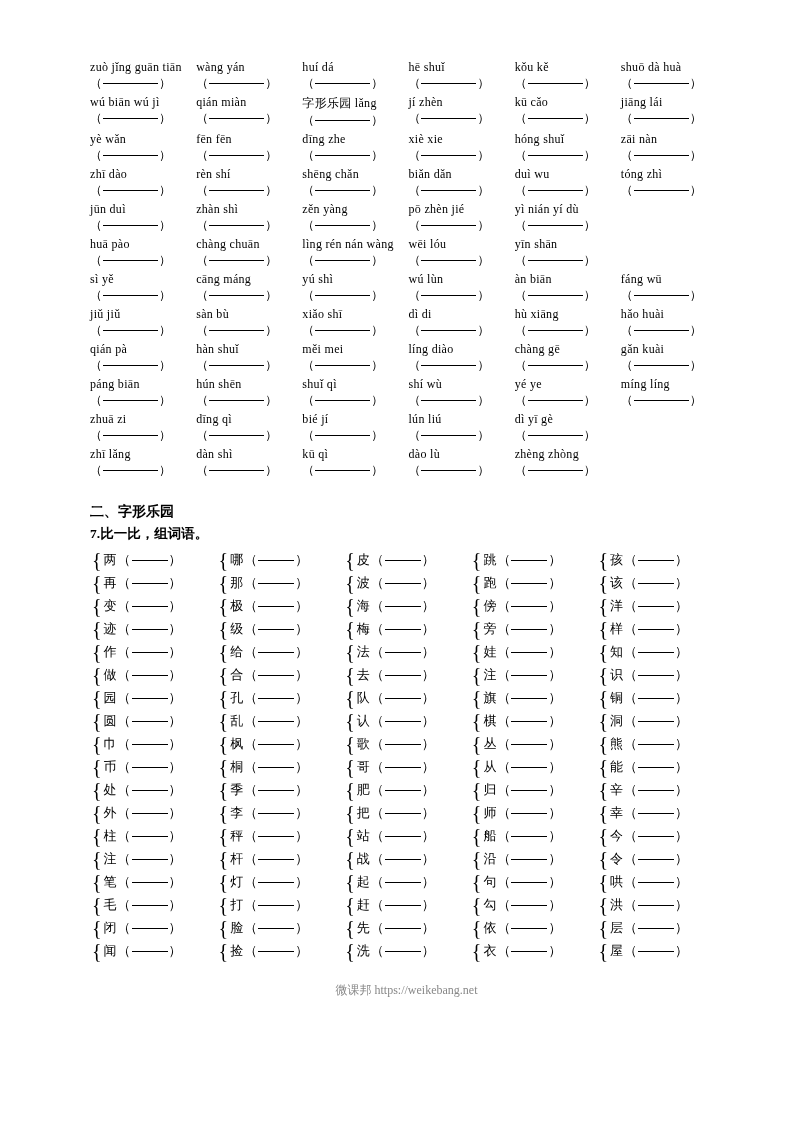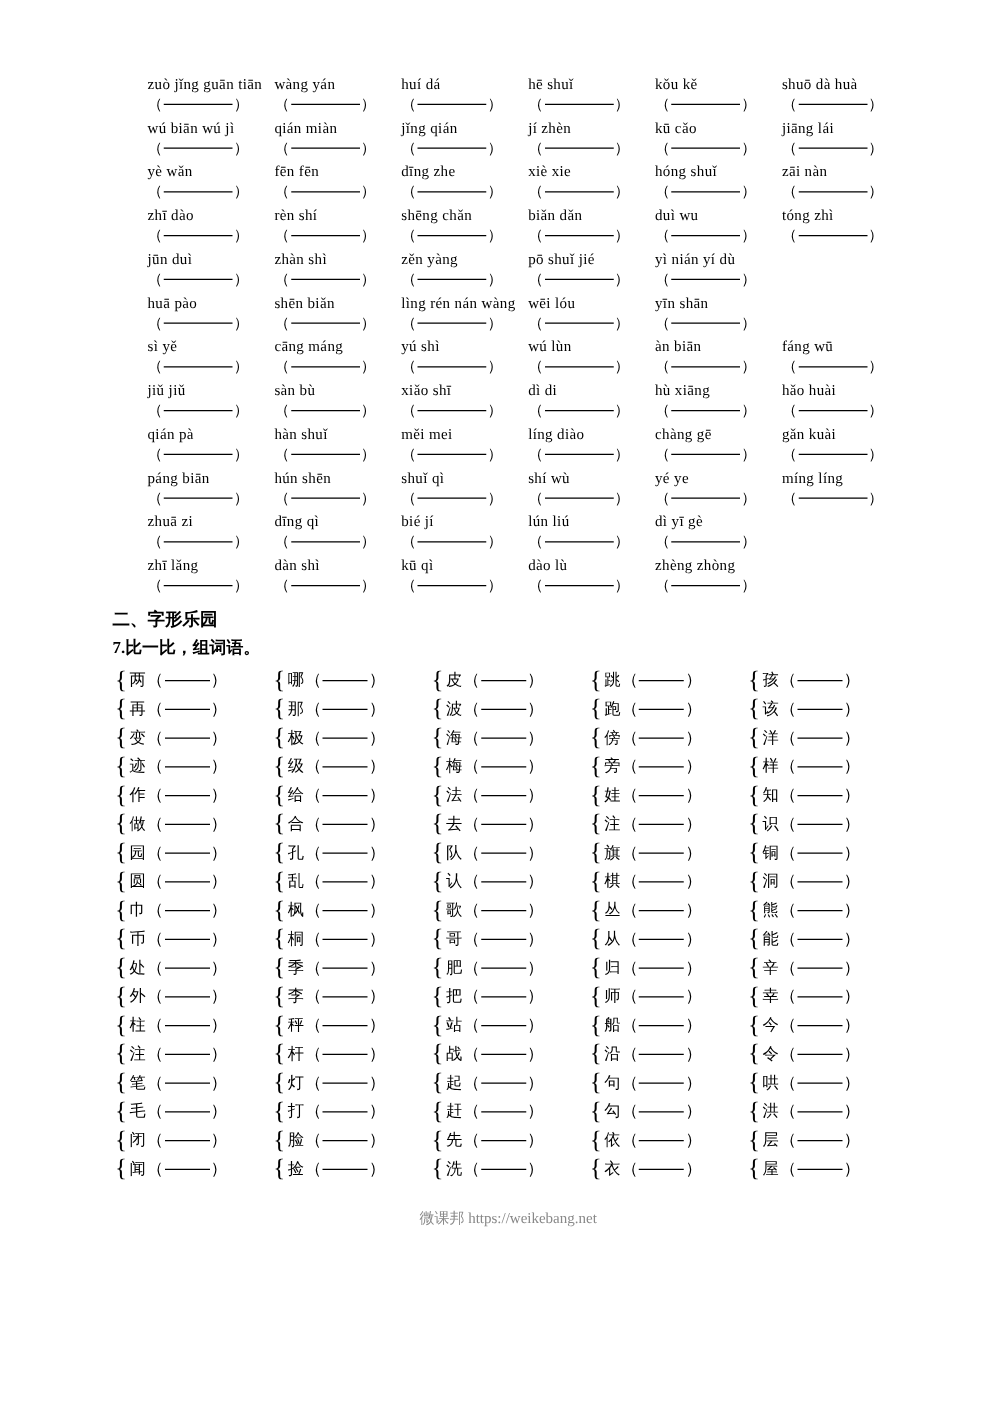--- a/index.html
+++ b/index.html
@@ -11,21 +11,21 @@
       font-size: 13px;
       color: #000;
       padding: 60px 70px 60px 90px;
     }
     .pinyin-section {
       margin-bottom: 10px;
     }
     .section-title {
       font-size: 14px;
       font-weight: bold;
-      margin: 10px 0 4px 0;
+      margin: 24px 0 4px 0;
     }
     .sub-title {
       font-size: 13.5px;
       font-weight: bold;
       margin-bottom: 6px;
     }
     .char-group {
       display: flex;
       align-items: center;
       font-size: 13px;
@@ -46,21 +46,20 @@
       text-align: center;
       font-size: 12px;
       color: #888;
       margin-top: 20px;
     }
     .pinyin-grid {
       display: grid;
       grid-template-columns: repeat(6, 1fr);
       gap: 0 4px;
       margin-bottom: 4px;
-      margin-left: 28px;
     }
     .pi-cell {
       display: flex;
       flex-direction: column;
       font-size: 12px;
     }
     .pi-cell .py-line {
       white-space: nowrap;
       letter-spacing: 0.3px;
       margin-bottom: 0;
@@ -114,21 +113,21 @@
     <div class="pinyin-grid row-pair">
       <div class="pi-cell">
         <div class="py-line">wú biān wú jì</div>
         <div class="blank-line">（<span class="blank-inner"></span>）</div>
       </div>
       <div class="pi-cell">
         <div class="py-line">qián miàn</div>
         <div class="blank-line">（<span class="blank-inner"></span>）</div>
       </div>
       <div class="pi-cell">
-        <div class="py-line">jǐng qián</div>
+        <div class="py-line">字形乐园 lǎng</div>
         <div class="blank-line">（<span class="blank-inner"></span>）</div>
       </div>
       <div class="pi-cell">
         <div class="py-line">jí zhèn</div>
         <div class="blank-line">（<span class="blank-inner"></span>）</div>
       </div>
       <div class="pi-cell">
         <div class="py-line">kū cǎo</div>
         <div class="blank-line">（<span class="blank-inner"></span>）</div>
       </div>
@@ -196,36 +195,36 @@
       </div>
       <div class="pi-cell">
         <div class="py-line">zhàn shì</div>
         <div class="blank-line">（<span class="blank-inner"></span>）</div>
       </div>
       <div class="pi-cell">
         <div class="py-line">zěn yàng</div>
         <div class="blank-line">（<span class="blank-inner"></span>）</div>
       </div>
       <div class="pi-cell">
-        <div class="py-line">pō shuǐ jié</div>
+        <div class="py-line">pō zhèn jié</div>
         <div class="blank-line">（<span class="blank-inner"></span>）</div>
       </div>
       <div class="pi-cell">
         <div class="py-line">yì nián yí dù</div>
         <div class="blank-line">（<span class="blank-inner"></span>）</div>
       </div>
       <div class="pi-cell"></div>
     </div>
     <div class="pinyin-grid row-pair">
       <div class="pi-cell">
         <div class="py-line">huā pào</div>
         <div class="blank-line">（<span class="blank-inner"></span>）</div>
       </div>
       <div class="pi-cell">
-        <div class="py-line">shēn biǎn</div>
+        <div class="py-line">chàng chuān</div>
         <div class="blank-line">（<span class="blank-inner"></span>）</div>
       </div>
       <div class="pi-cell">
         <div class="py-line">lìng rén nán wàng</div>
         <div class="blank-line">（<span class="blank-inner"></span>）</div>
       </div>
       <div class="pi-cell">
         <div class="py-line">wēi lóu</div>
         <div class="blank-line">（<span class="blank-inner"></span>）</div>
       </div>

